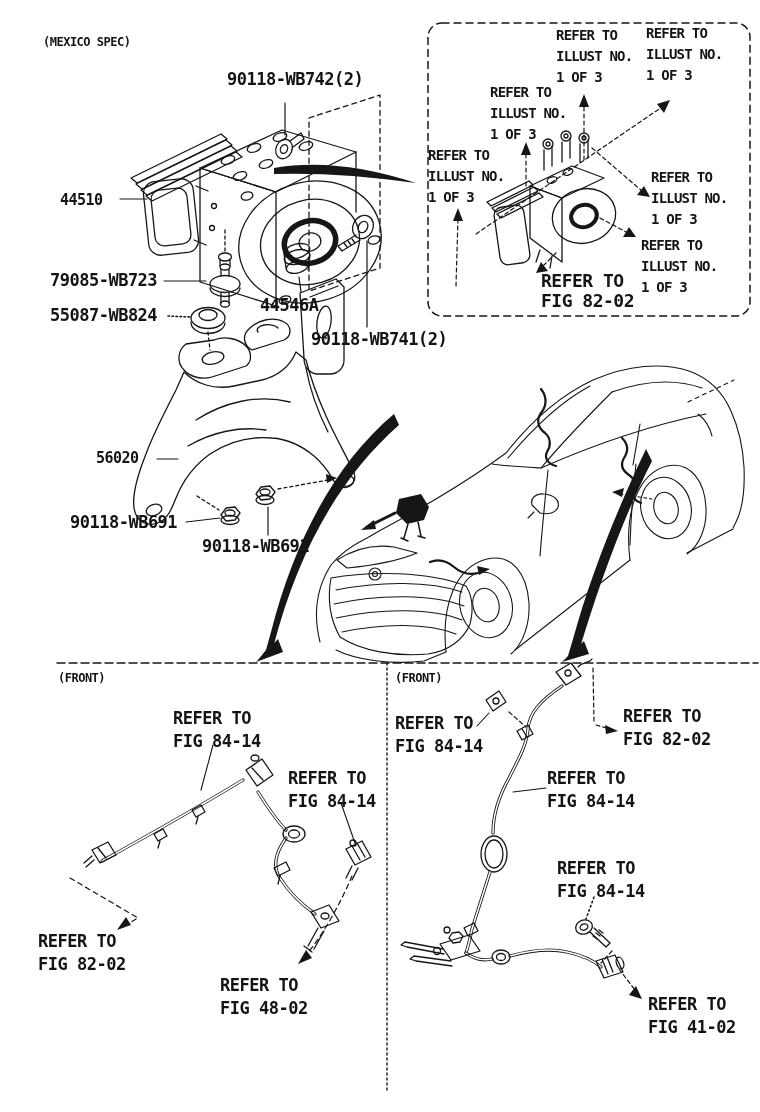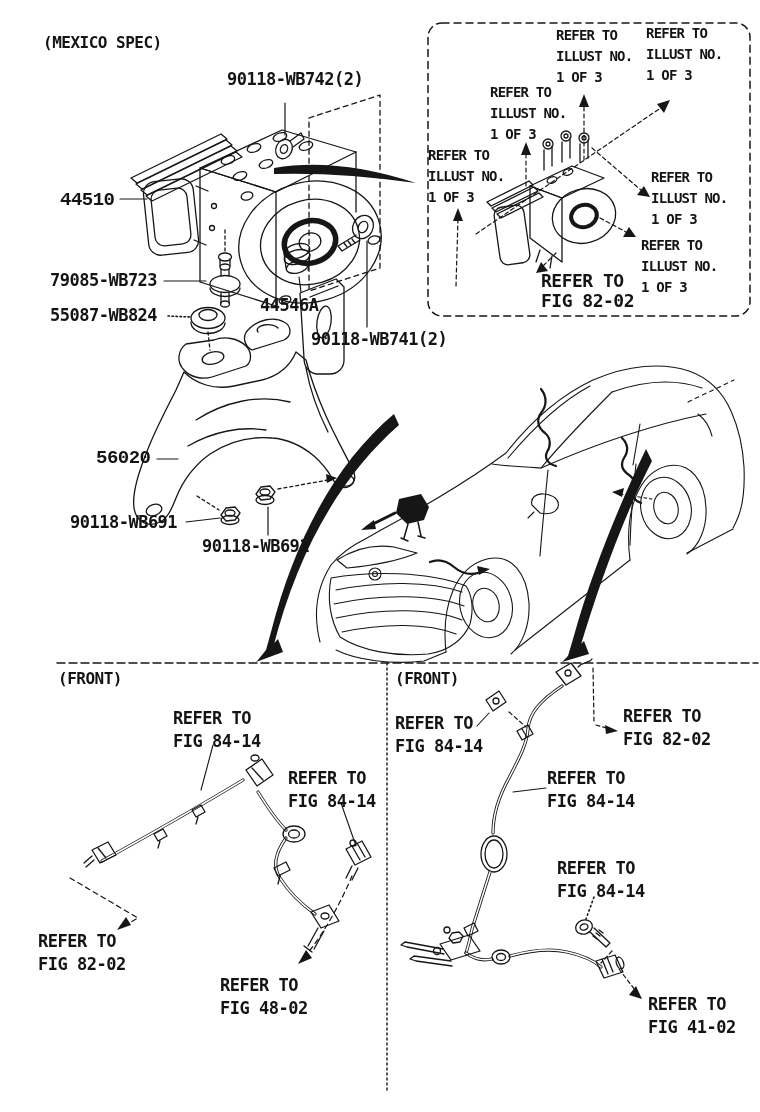--- a/index.html
+++ b/index.html
@@ -1,22 +1,22 @@
 <!DOCTYPE html>
 <html><head>
 <meta charset="utf-8">
 <style>
   html,body{margin:0;padding:0;background:#fff;}
   .page{position:relative;width:760px;height:1112px;background:#fff;overflow:hidden;
         font-family:"DejaVu Sans Mono",monospace;}
   svg{position:absolute;left:0;top:0;}
   .lbl{position:absolute;color:#141414;font:bold 17px "DejaVu Sans Mono",monospace;
        white-space:pre;letter-spacing:-0.5px;line-height:23px;}
-  .t16{font-size:16px;text-align:right;}
-  .t19{font-size:19px;font-family:Liberation Mono, monospace;}
+  .t16{font-size:12px;text-align:right;}
+  .t19{font-size:15px;}
   .ins{font-size:14px;line-height:21px;letter-spacing:-0.8px;}
   .insb{font-size:18px;line-height:20px;letter-spacing:-0.5px;}
   .code{font-weight:normal;font-size:15px;letter-spacing:0.5px;margin-top:23px;}
 </style>
 </head>
 <body>
 
 <div class="page">
 
 <svg width="760" height="1112" viewBox="0 0 760 1112">

